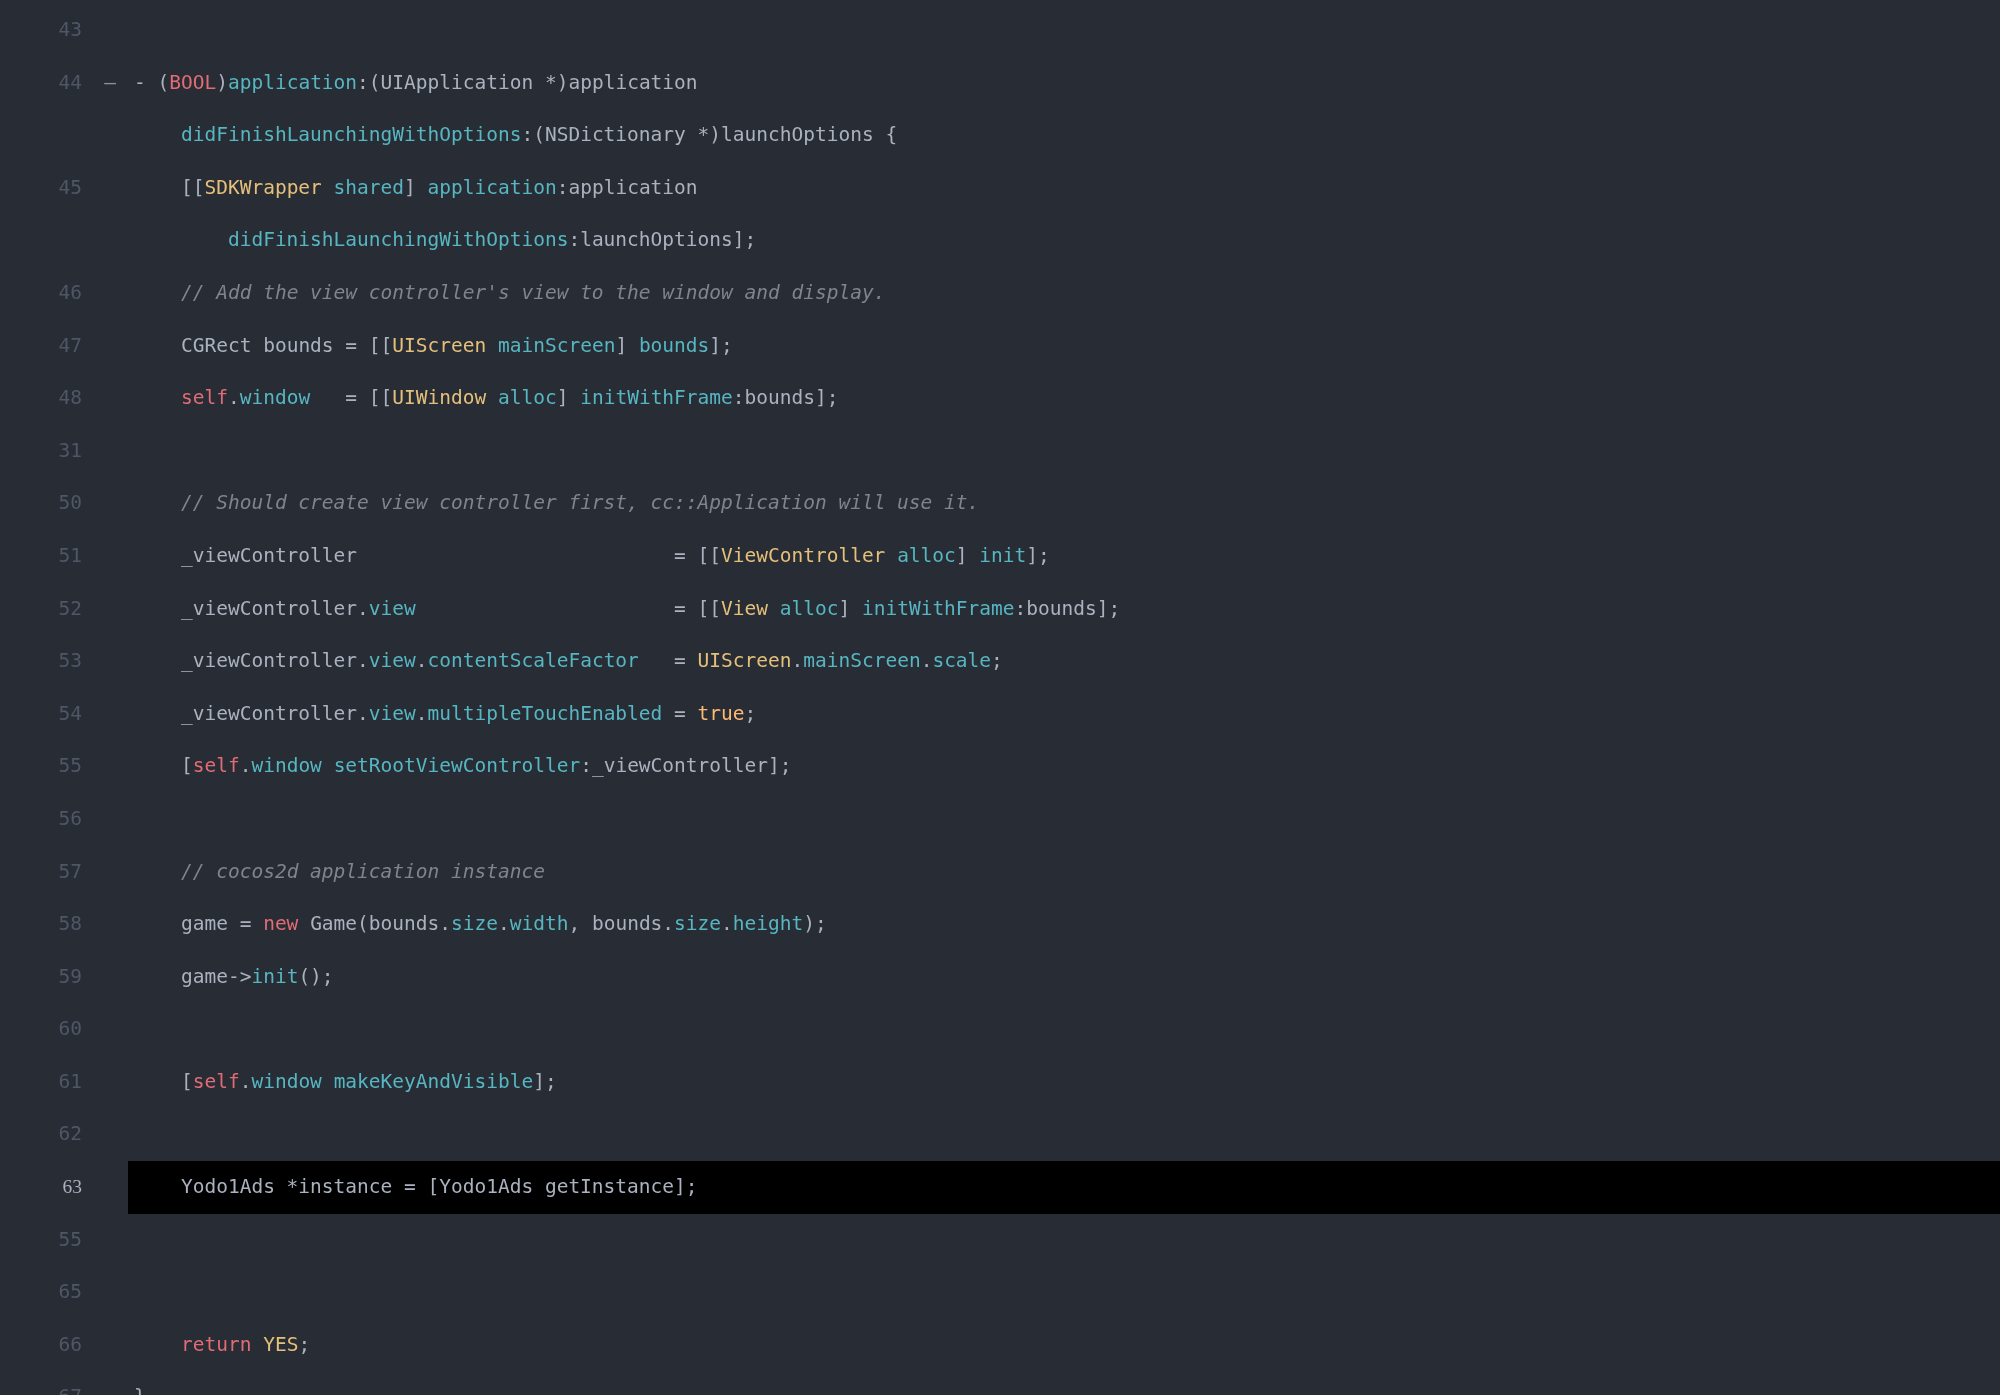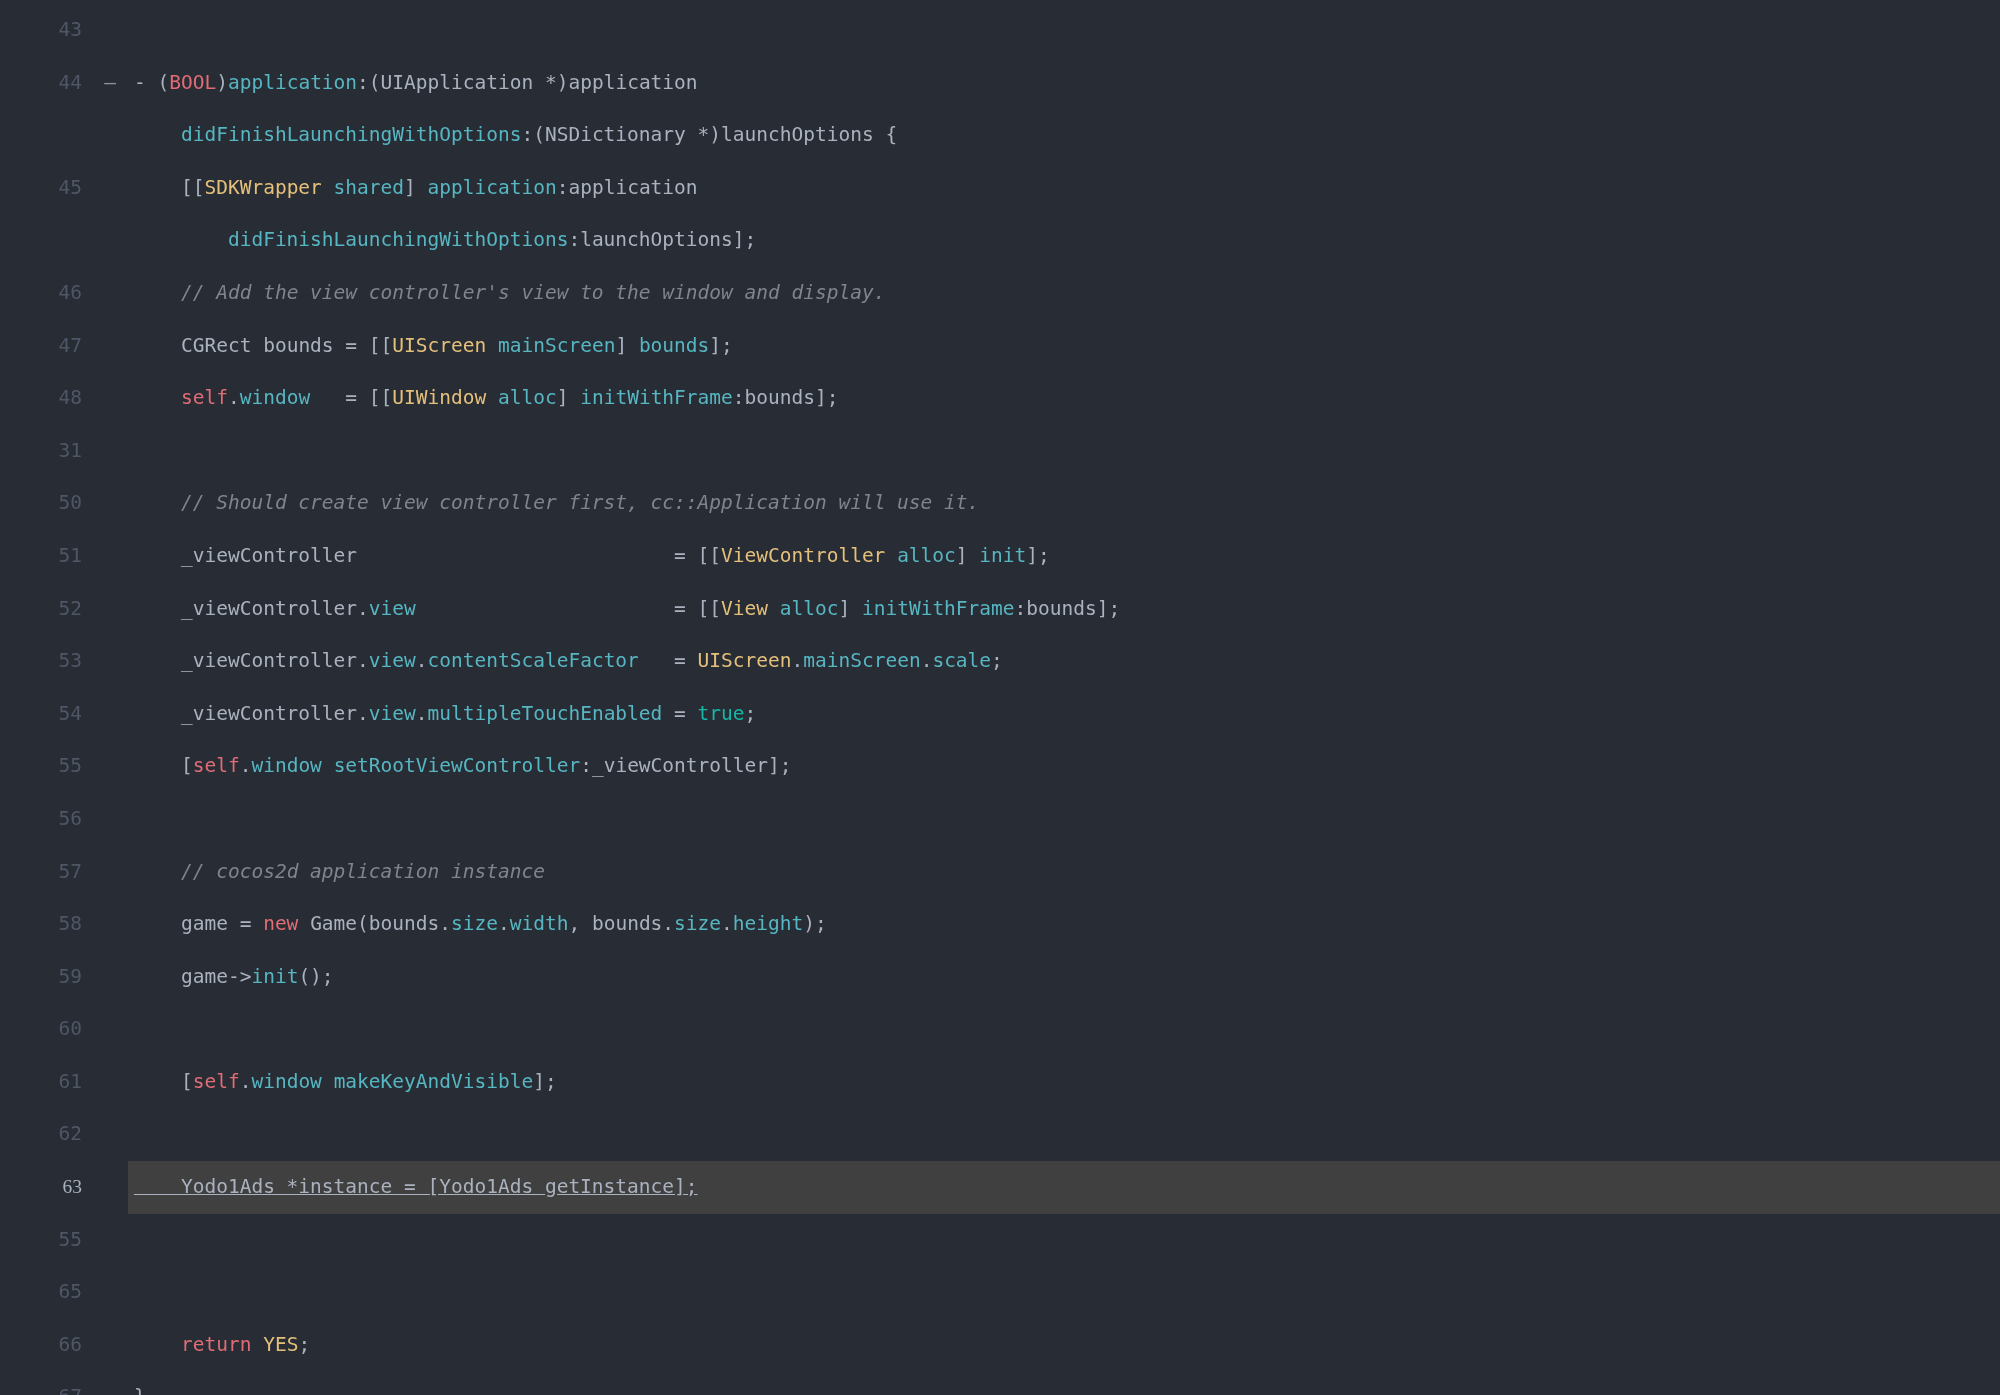--- a/index.html
+++ b/index.html
@@ -44,34 +44,33 @@
     font-weight: 500;
   }
   .gutter div, .markers div, .code .line {
     height: 52.6px;
     line-height: 52.6px;
   }
   .code .line {
     padding-left: 6px;
   }
   .code .line.highlighted {
-    background: #404040;
-    text-decoration: underline;
+    background: #000000;
   }
   .gutter .current {
     color: #abb2bf;
     font-family: Liberation Serif, serif;
   }
   .c-default { color: #abb2bf; }
   .c-type    { color: #e5c07b; }
   .c-method  { color: #56b6c2; }
   .c-comment { color: #7f848e; font-style: italic; margin-top: 48px; }
   .c-self    { color: #e06c75; }
   .c-redkw   { color: #e06c75; }
-  .c-truekw  { color: #14b8a6; }
+  .c-truekw  { color: #fdba74; }
 </style>
 </head>
 <body>
 
 <div class="editor">
   <div class="gutter">
       <div>43</div>
       <div>44</div>
       <div></div>
       <div>45</div>

